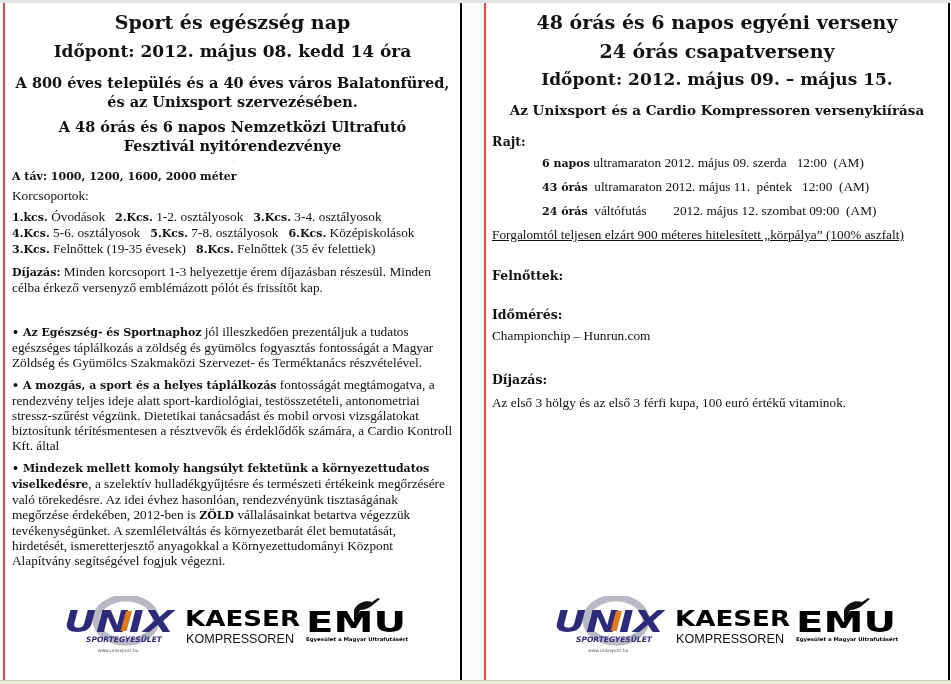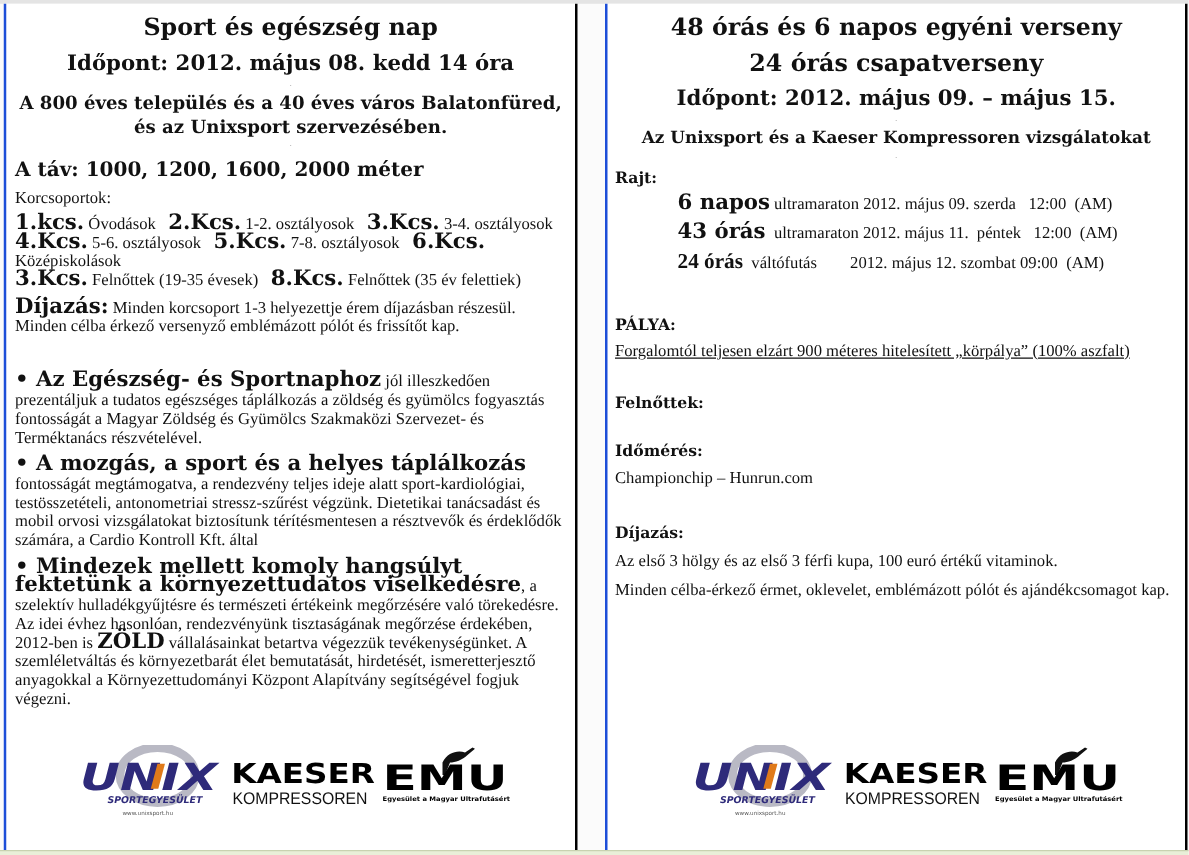--- a/index.html
+++ b/index.html
@@ -1,29 +1,29 @@
 <!DOCTYPE html>
 <html><head>
 <meta charset="utf-8">
 <style>
   html, body { margin:0; padding:0; }
   body { width:951px; height:684px; background:#fbfbfb; position:relative; overflow:hidden;
          font-family:"DejaVu Serif", "Liberation Serif", serif; color:#111; }
   .topstrip { position:absolute; left:0; top:0; width:951px; height:3px; background:#e4e4e4; }
   .botstrip { position:absolute; left:0; top:680px; width:951px; height:4px; background:#e9efd8; border-top:1px solid #c9d2b0; }
-  .panel { position:absolute; top:3px; height:677px; background:#fff; border-left:2px solid #1d4ed8; border-right:2px solid #000; box-sizing:border-box; }
+  .panel { position:absolute; top:3px; height:677px; background:#fff; border-left:2px solid #ef4444; border-right:2px solid #000; box-sizing:border-box; }
   #left { left:3px; width:459px; }
   #right { left:484px; width:466px; }
   .center { text-align:center; }
   .t1 { font-size:19px; font-weight:bold; margin:0; line-height:26px; }
   .t2 { font-size:17px; font-weight:bold; margin:0; line-height:24px; }
   .t3 { font-size:14.5px; font-weight:bold; margin:0; line-height:19px; }
   .dot { height:10px; text-align:center; font-size:6px; color:#999; line-height:10px; }
   .txt { font-family:"Liberation Serif", serif; font-size:13.3px; line-height:15px; }
-  .b { font-family:"DejaVu Serif", serif; font-weight:bold; font-size:17px; }
+  .b { font-family:"DejaVu Serif", serif; font-weight:bold; font-size:11px; }
   .hdr { font-family:"DejaVu Serif", serif; font-weight:bold; font-size:12.5px; }
   .logos { position:absolute; left:0; right:0; bottom:24px; height:60px; }
   .logo-unix { position:absolute; width:124px; height:58px; }
   .logo-kaeser { position:absolute; width:120px; height:40px; }
   .logo-emu { position:absolute; width:110px; height:48px; }
   .rajt-row { padding-left:50px; margin:0 0 5px 0; }
   ul.fr { margin:6px 0 0 0; padding-left:46px; list-style:none; }
   ul.fr li { position:relative; padding-left:2px; margin-bottom:10px; }
   ul.fr li::before { content:"\2022"; position:absolute; left:-22px; }
 </style>
@@ -31,24 +31,25 @@
 <body>
 
 <div class="topstrip"></div>
 
 <div class="panel" id="left">
   <div class="center" style="margin-top:6px;">
     <p class="t1">Sport és egészség nap</p>
     <p class="t2" style="margin-top:4px;">Időpont: 2012. május 08. kedd 14 óra</p>
     <div class="dot">.</div>
     <p class="t3" style="padding:0 4px;">A 800 éves település és a 40 éves város Balatonfüred, és az Unixsport szervezésében.</p>
+    <p class="t3" style="margin-top:6px;padding:0 16px;">A 48 órás és 6 napos Nemzetközi Ultrafutó Fesztivál nyitórendezvénye</p>
     <div class="dot">.</div>
   </div>
   <div style="padding:0 6px 0 7px;">
-    <div class="b" style="margin-top:5px;font-size:16px;">A táv: 1000, 1200, 1600, 2000 méter</div>
+    <div class="b" style="margin-top:5px;font-size:11px;">A táv: 1000, 1200, 1600, 2000 méter</div>
     <div class="txt" style="margin-top:5px;">Korcsoportok:</div>
     <div class="txt" id="groups" style="margin-top:6px;">
         <div style="white-space: pre-wrap;"><span class="b" style="white-space: pre-wrap;">1.kcs.</span><span style="white-space: pre-wrap;"> Óvodások   </span><span class="b" style="white-space: pre-wrap;">2.Kcs.</span><span style="white-space: pre-wrap;"> 1-2. osztályosok   </span><span class="b" style="white-space: pre-wrap;">3.Kcs.</span><span style="white-space: pre-wrap;"> 3-4. osztályosok</span></div>
         <div style="white-space: pre-wrap;"><span class="b" style="white-space: pre-wrap;">4.Kcs.</span><span style="white-space: pre-wrap;"> 5-6. osztályosok   </span><span class="b" style="white-space: pre-wrap;">5.Kcs.</span><span style="white-space: pre-wrap;"> 7-8. osztályosok   </span><span class="b" style="white-space: pre-wrap;">6.Kcs.</span><span style="white-space: pre-wrap;"> Középiskolások</span></div>
         <div style="white-space: pre-wrap;"><span class="b" style="white-space: pre-wrap;">3.Kcs.</span><span style="white-space: pre-wrap;"> Felnőttek (19-35 évesek)   </span><span class="b" style="white-space: pre-wrap;">8.Kcs.</span><span style="white-space: pre-wrap;"> Felnőttek (35 év felettiek)</span></div>
       </div>
     <div class="txt" style="margin-top:7px;">
       <span class="b">Díjazás:</span><span> Minden korcsoport 1-3 helyezettje érem díjazásban részesül. Minden célba érkező versenyző emblémázott pólót és frissítőt kap.</span>
     </div>
     <div id="bullets" style="margin-top:29px;">
@@ -76,38 +77,36 @@
   </svg></div>
     </div>
 </div>
 
 <div class="panel" id="right">
   <div class="center" style="margin-top:6px;">
     <p class="t1">48 órás és 6 napos egyéni verseny</p>
     <p class="t1" style="margin-top:3px;">24 órás csapatverseny</p>
     <p class="t2" style="margin-top:3px;">Időpont: 2012. május 09. – május 15.</p>
     <div class="dot">.</div>
-    <p class="t3" style="font-size:13.5px;">Az Unixsport és a Kaeser Kompressoren vizsgálatokat</p>
+    <p class="t3" style="font-size:13.5px;">Az Unixsport és a Cardio Kompressoren versenykiírása</p>
     <div class="dot">.</div>
   </div>
   <div style="padding:0 6px 0 6px;">
     <div class="hdr" style="margin-top:4px;">Rajt:</div>
     <div id="starts" style="margin-top:6px;">
         <div class="txt rajt-row" style="white-space: pre-wrap; margin-bottom: 8px;"><span class="b" style="white-space: pre-wrap;">6 napos</span><span style="white-space: pre-wrap;"> ultramaraton 2012. május 09. szerda   12:00  (AM)</span></div>
         <div class="txt rajt-row" style="white-space: pre-wrap; margin-bottom: 8px;"><span class="b" style="white-space: pre-wrap;">43 órás</span><span style="white-space: pre-wrap;">  ultramaraton 2012. május 11.  péntek   12:00  (AM)</span></div>
-        <div class="txt rajt-row" style="white-space: pre-wrap; margin-bottom: 8px;"><span class="b" style="white-space: pre-wrap; font-family: Liberation Serif, serif;">24 órás</span><span style="white-space: pre-wrap;">  váltófutás        2012. május 12. szombat 09:00  (AM)</span></div>
+        <div class="txt rajt-row" style="white-space: pre-wrap; margin-bottom: 8px;"><span class="b" style="white-space: pre-wrap;">24 órás</span><span style="white-space: pre-wrap;">  váltófutás        2012. május 12. szombat 09:00  (AM)</span></div>
       </div>
-    <div class="hdr" style="margin-top:35px;">PÁLYA:</div>
     <div class="txt" style="margin-top:6px;text-decoration:underline;">Forgalomtól teljesen elzárt 900 méteres hitelesített „körpálya” (100% aszfalt)</div>
     <div class="hdr" style="margin-top:26px;">Felnőttek:</div>
     <div class="hdr" style="margin-top:24px;">Időmérés:</div>
     <div class="txt" style="margin-top:6px;">Championchip – Hunrun.com</div>
     <div class="hdr" style="margin-top:29px;">Díjazás:</div>
     <div class="txt" style="margin-top:8px;">Az első 3 hölgy és az első 3 férfi kupa, 100 euró értékű vitaminok.</div>
-    <div class="txt" style="margin-top:8px;">Minden célba-érkező érmet, oklevelet, emblémázott pólót és ajándékcsomagot kap.</div>
   </div>
   <div class="logos">
       <div class="logo-unix" style="white-space: pre-wrap; left: 64px; top: 0px;"><svg width="124" height="58" viewBox="0 0 124 58">
     <ellipse cx="66" cy="24" rx="30" ry="22" fill="none" stroke="#b9b9c4" stroke-width="7"></ellipse>
     <text x="4" y="36" font-family="DejaVu Sans" font-weight="bold" font-style="italic" font-size="30" fill="#2e2a7a" textLength="110" lengthAdjust="spacingAndGlyphs">UNIX</text>
     <rect x="70" y="15" width="6" height="20" fill="#e07a1a" transform="skewX(-15)"></rect>
     <text x="26" y="46" font-family="DejaVu Sans" font-weight="bold" font-style="italic" font-size="7.5" fill="#2e2a7a">SPORTEGYESÜLET</text>
     <text x="38" y="56" font-family="DejaVu Sans" font-size="4.5" fill="#555">www.unixsport.hu</text>
   </svg></div>
       <div class="logo-kaeser" style="white-space: pre-wrap; left: 188px; top: 10px;"><svg width="120" height="40" viewBox="0 0 120 40">

